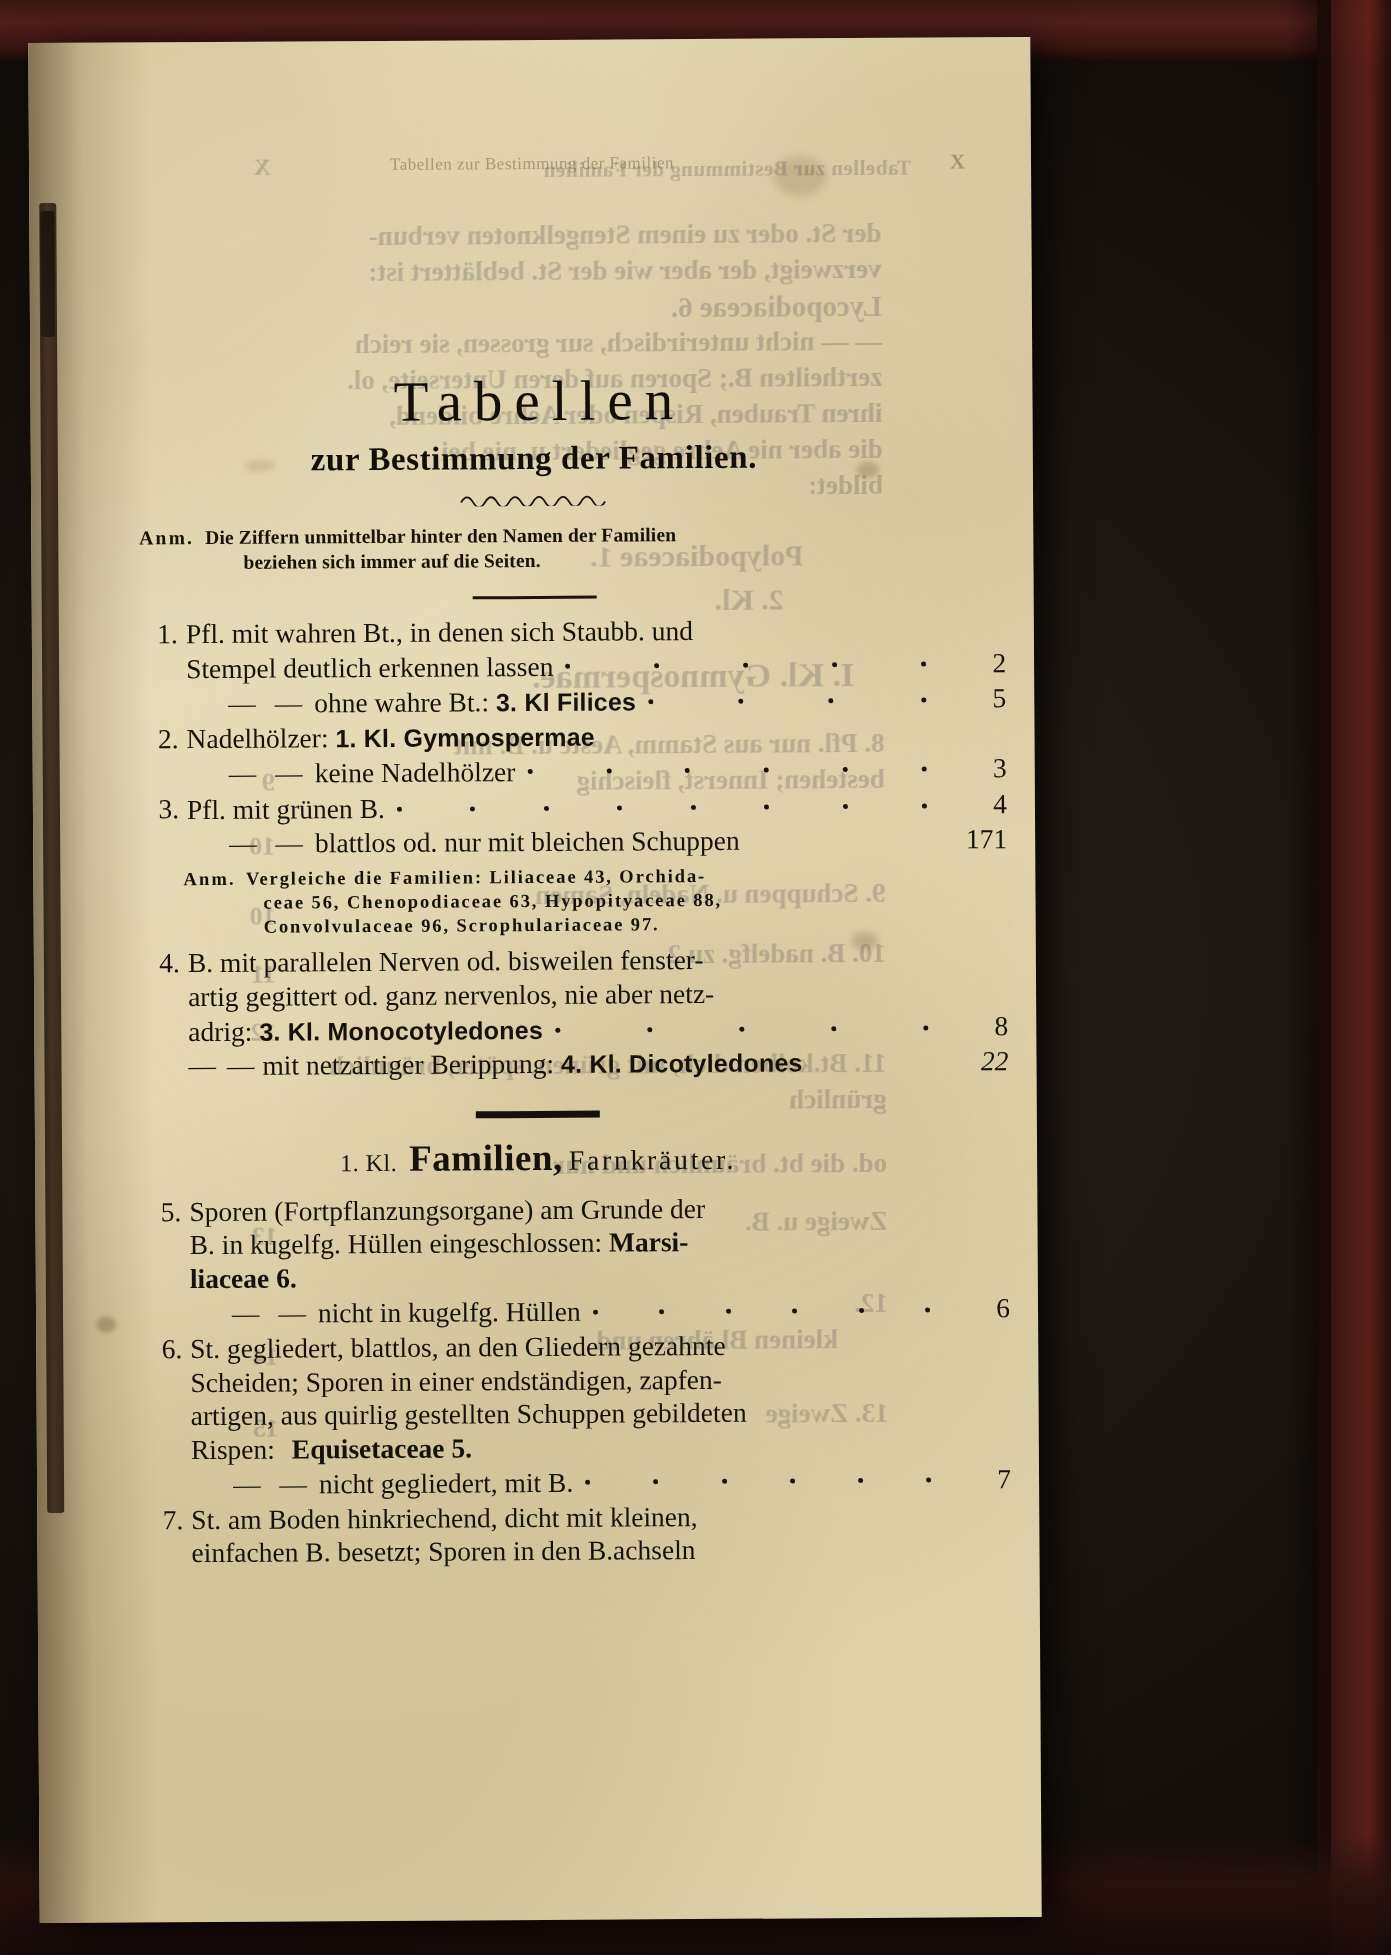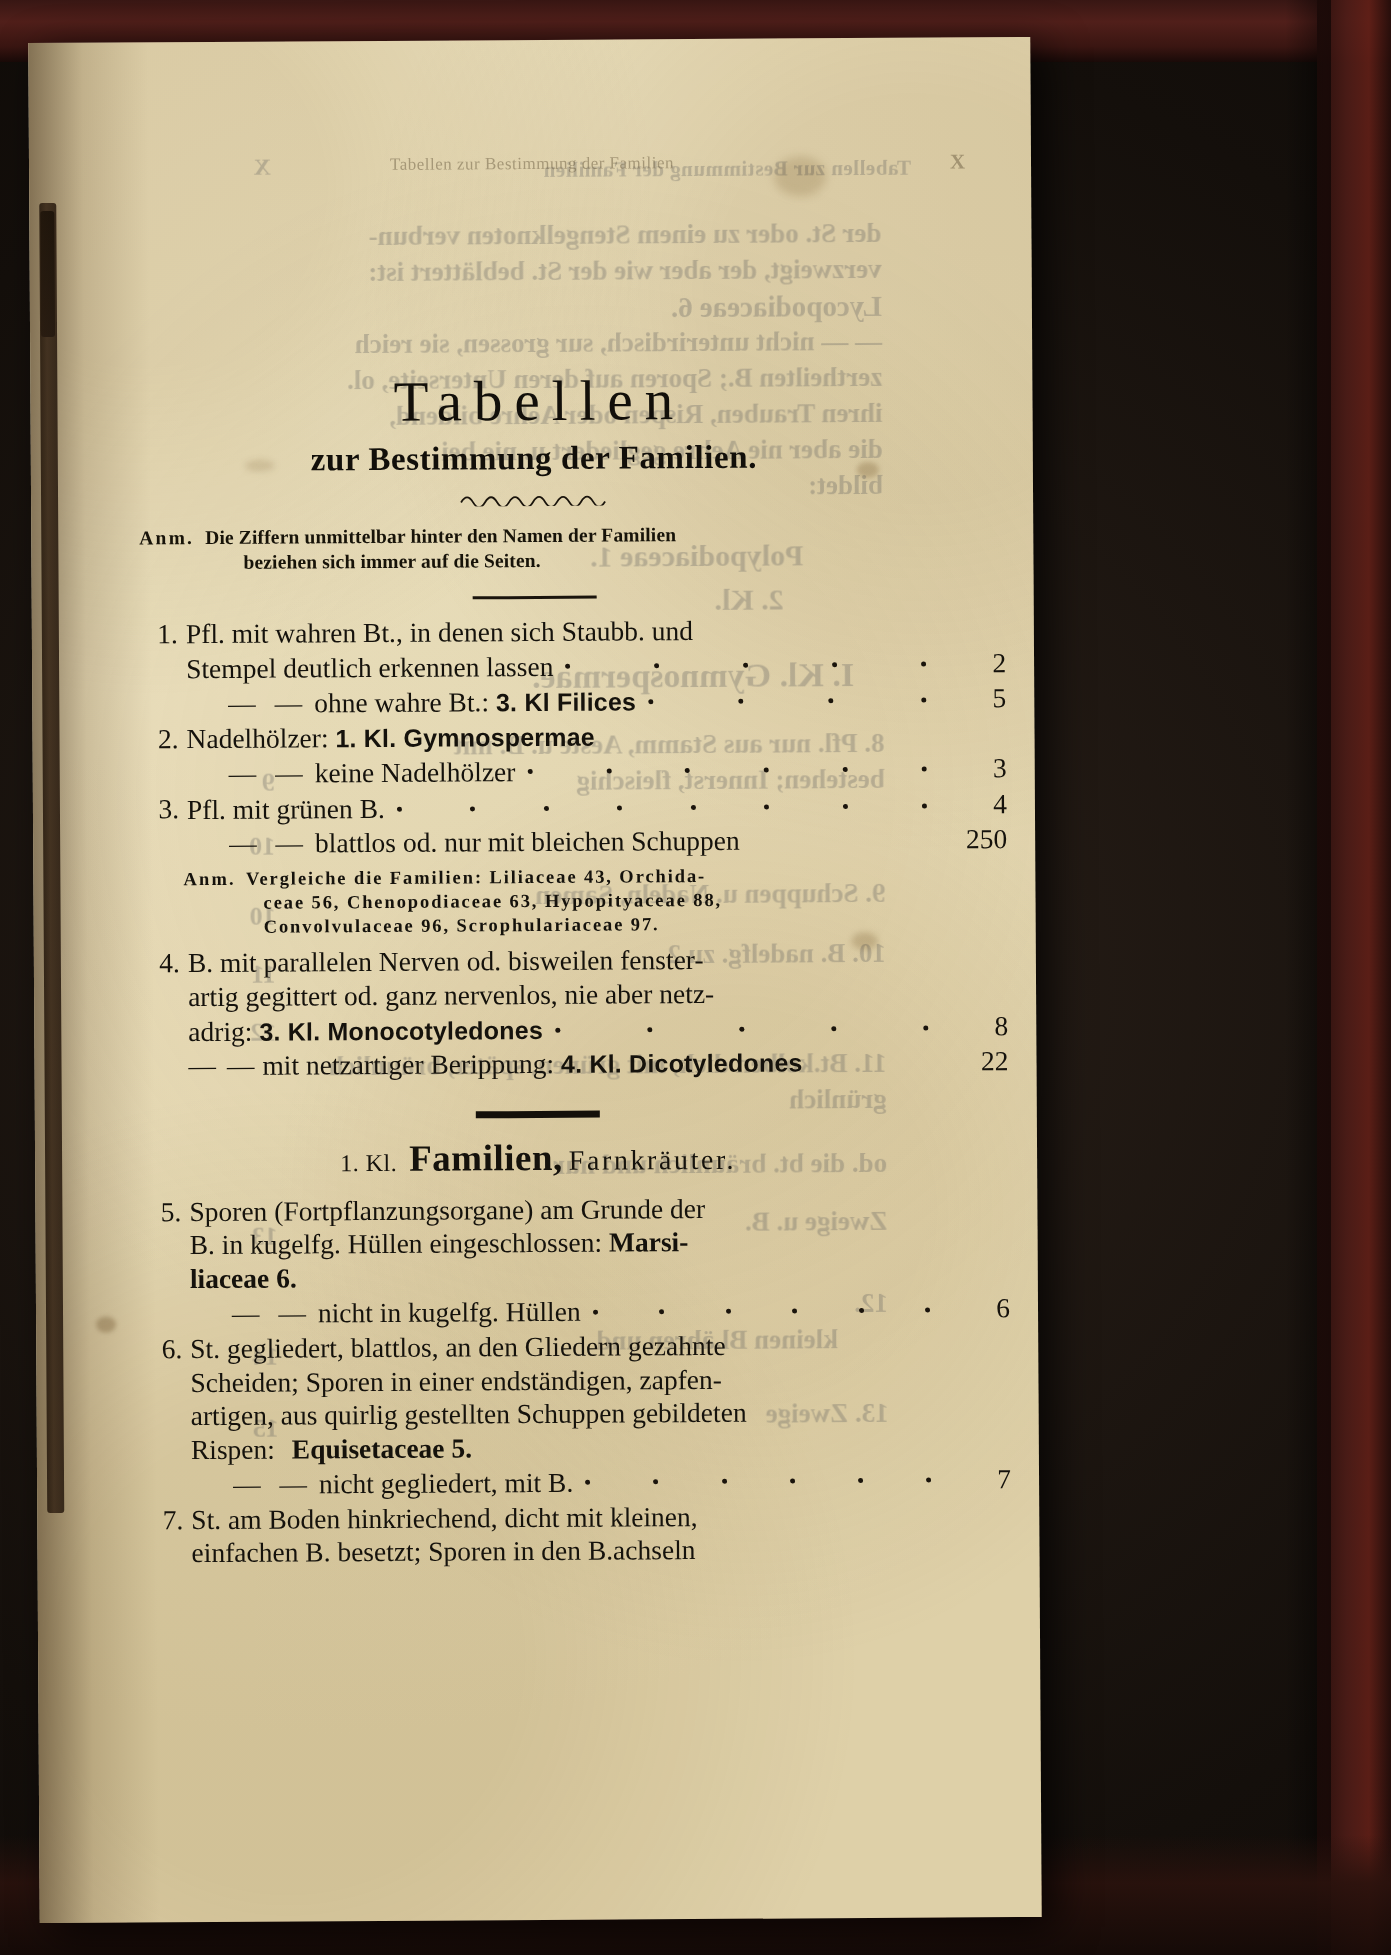--- a/index.html
+++ b/index.html
@@ -484,21 +484,21 @@
                 <span style="left:14%"></span>
                 <span style="left:28%"></span>
                 <span style="left:42%"></span>
                 <span style="left:56%"></span>
                 <span style="left:70%"></span>
                 <span style="left:85%"></span>
                 <span style="left:100%"></span>
               </span>
             <span class="pg pgcol" style="right:-76px;">4</span>
           </span>
-          <span class="line sub"><span class="dash">— —</span><span>blattlos od. nur mit bleichen Schuppen</span><span class="pgcol" style="right:-76px;">250</span></span>
+          <span class="line sub"><span class="dash">— —</span><span>blattlos od. nur mit bleichen Schuppen</span><span class="pgcol" style="right:-76px;">171</span></span>
         </li>
       </ol>
 
       <div class="anm-small">
         <span class="lbl">Anm.</span><span class="sp">Vergleiche die Familien: Liliaceae 43, Orchida-</span>
         <span class="cont sp">ceae 56, Chenopodiaceae 63, Hypopityaceae 88,</span>
         <span class="cont sp">Convolvulaceae 96, Scrophulariaceae 97.</span>
       </div>
 
       <ol class="key">
@@ -511,21 +511,21 @@
             <span class="txt"><span>adrig: </span><span class="klass">3. Kl. Monocotyledones</span></span>
             <span class="leaders">
                 <span style="left:0%"></span>
                 <span style="left:25%"></span>
                 <span style="left:50%"></span>
                 <span style="left:75%"></span>
                 <span style="left:100%"></span>
               </span>
             <span class="pg pgcol" style="right:-76px;">8</span>
           </span>
-          <span class="line" style="padding-left:0;"><span class="dash" style="letter-spacing:2px;">— —</span><span>mit netzartiger Berippung: </span><span class="klass">4. Kl. Dicotyledones</span><span class="pgcol" style="right:-76px;">22</span></span>
+          <span class="line" style="padding-left:0;"><span class="dash" style="letter-spacing:2px;">— —</span><span>mit netzartiger Berippung: </span><span class="klass">4. Kl. Dicotyledones</span><span class="pgcol" style="right:-76px;font-style:italic;">22</span></span>
         </li>
       </ol>
 
       <div class="rule-thick"></div>
 
       <div class="class-head">
         <span class="pre">1. Kl.</span><span class="name">Familien,</span><span class="ger">Farnkräuter.</span>
       </div>
 
       <ol class="key">

